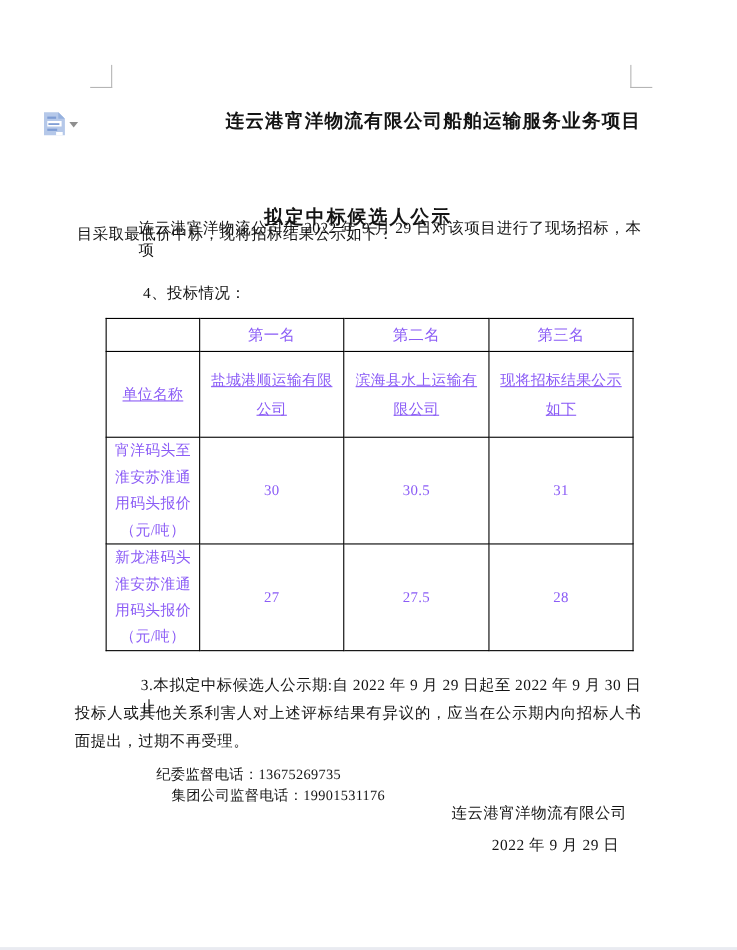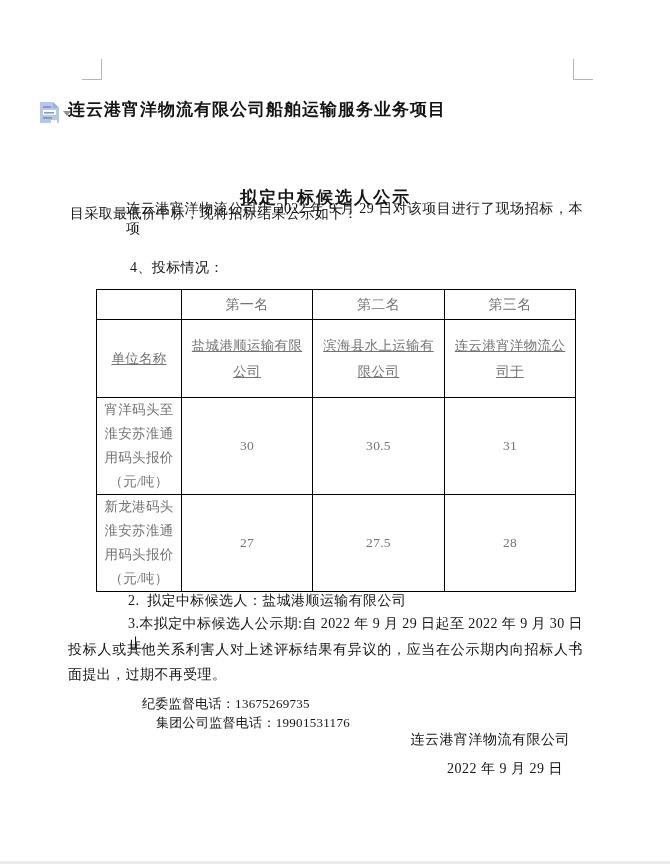--- a/index.html
+++ b/index.html
@@ -14,40 +14,40 @@
   
   .crop{position:absolute;width:19px;height:20px;}
   .crop.tl{left:82px;top:59px;border-right:1px solid #b5b5b5;border-bottom:1px solid #b5b5b5;}
   .crop.tr{left:573px;top:59px;border-left:1px solid #b5b5b5;border-bottom:1px solid #b5b5b5;}
   
   .paste-btn{position:absolute;left:39px;top:99px;width:36px;height:26px;background:transparent;border:none;padding:0;cursor:pointer;display:flex;align-items:center;gap:3px;}
   .paste-btn svg{display:block;}
   .dd-arrow{width:0;height:0;border-left:4px solid transparent;border-right:4px solid transparent;border-top:5px solid #8f8f8f;display:inline-block;margin-top:2px;}
   
   .abs{position:absolute;white-space:pre;}
-  .title1{left:68px;width:515px;top:98px;text-align:left;font-weight:bold;font-size:17px;letter-spacing:1px;white-space:nowrap;}
+  .title1{left:68px;width:515px;top:98px;text-align:right;font-weight:bold;font-size:17px;letter-spacing:1px;white-space:nowrap;}
   .title2{left:68px;width:515px;top:148px;text-align:center;font-weight:bold;font-size:17px;letter-spacing:2px;white-space:nowrap;margin-top:38px;}
   .body-line{font-size:14px;letter-spacing:0.4px;line-height:20px;}
   .jline{white-space:normal;text-align:justify;text-align-last:justify;}
   .intro1{left:126px;width:457px;top:199px;}
   .intro2{left:70px;top:204px;}
   .sec1{left:130px;top:258px;}
   .item2{left:128px;top:591px;}
   .item3a{left:128px;width:455px;top:614px;}
   .item3b{left:68px;width:515px;top:640px;}
   .item3c{left:68px;top:665px;}
   .phone{font-size:13px;letter-spacing:0.3px;margin-left:44px;}
   .phone1{left:98px;top:695px;}
   .phone2{left:112px;top:714px;}
   .sign{text-align:right;font-size:14px;letter-spacing:0.5px;}
   .signc{right:100px;top:731px;}
   .signd{right:107px;top:760px;}
   
   table.bid{position:absolute;left:96px;top:289px;width:480px;border-collapse:collapse;table-layout:fixed;}
-  table.bid td{border:1px solid #000;padding:0 6px;font-size:13.5px;color:#737373;letter-spacing:0.3px;overflow:hidden;}
+  table.bid td{border:1px solid #000;padding:0 6px;font-size:13.5px;color:#8b5cf6;letter-spacing:0.3px;overflow:hidden;}
   tr.hrow{height:30px;}
   tr.hrow td{text-align:center;font-size:14px;}
   tr.r2{height:78px;}
   tr.r2 td{text-align:center;vertical-align:middle;line-height:26px;text-decoration:underline;}
   tr.rq{height:94px;}
   tr.rq td{text-align:center;vertical-align:middle;}
   td.lab{font-size:13px;}
   td.qlab{text-align:justify;text-justify:inter-character;vertical-align:middle;font-size:12.5px;line-height:24px;padding:0 5px;}
   
   .bottom-edge{position:absolute;left:0;bottom:0;width:670px;height:3px;background:#e9ebf1;}
@@ -92,38 +92,37 @@
       <tr class="hrow">
         <td></td>
         <td>第一名</td>
         <td>第二名</td>
         <td>第三名</td>
       </tr>
       <tr class="r2">
         <td class="lab">单位名称</td>
         <td>盐城港顺运输有限公司</td>
         <td>滨海县水上运输有限公司</td>
-        <td>连云港宵洋物流公司于</td>
+        <td>现将招标结果公示如下</td>
       </tr>
       <tr class="rq">
         <td class="qlab">宵洋码头至淮安苏淮通用码头报价（元/吨）</td>
         <td>30</td>
         <td>30.5</td>
         <td>31</td>
       </tr>
       <tr class="rq">
         <td class="qlab">新龙港码头淮安苏淮通用码头报价（元/吨）</td>
         <td>27</td>
         <td>27.5</td>
         <td>28</td>
       </tr>
     </tbody>
   </table>
 
-  <div class="abs body-line item2">2.  拟定中标候选人：盐城港顺运输有限公司</div>
   <div class="abs body-line jline item3a">3.本拟定中标候选人公示期:自 2022 年 9 月 29 日起至 2022 年 9 月 30 日止：</div>
   <div class="abs body-line jline item3b">投标人或其他关系利害人对上述评标结果有异议的，应当在公示期内向招标人书</div>
   <div class="abs body-line item3c">面提出，过期不再受理。</div>
 
   <div class="abs phone phone1">纪委监督电话：13675269735</div>
   <div class="abs phone phone2">集团公司监督电话：19901531176</div>
 
   <div class="abs sign signc">连云港宵洋物流有限公司</div>
   <div class="abs sign signd">2022 年 9 月 29 日</div>
 

